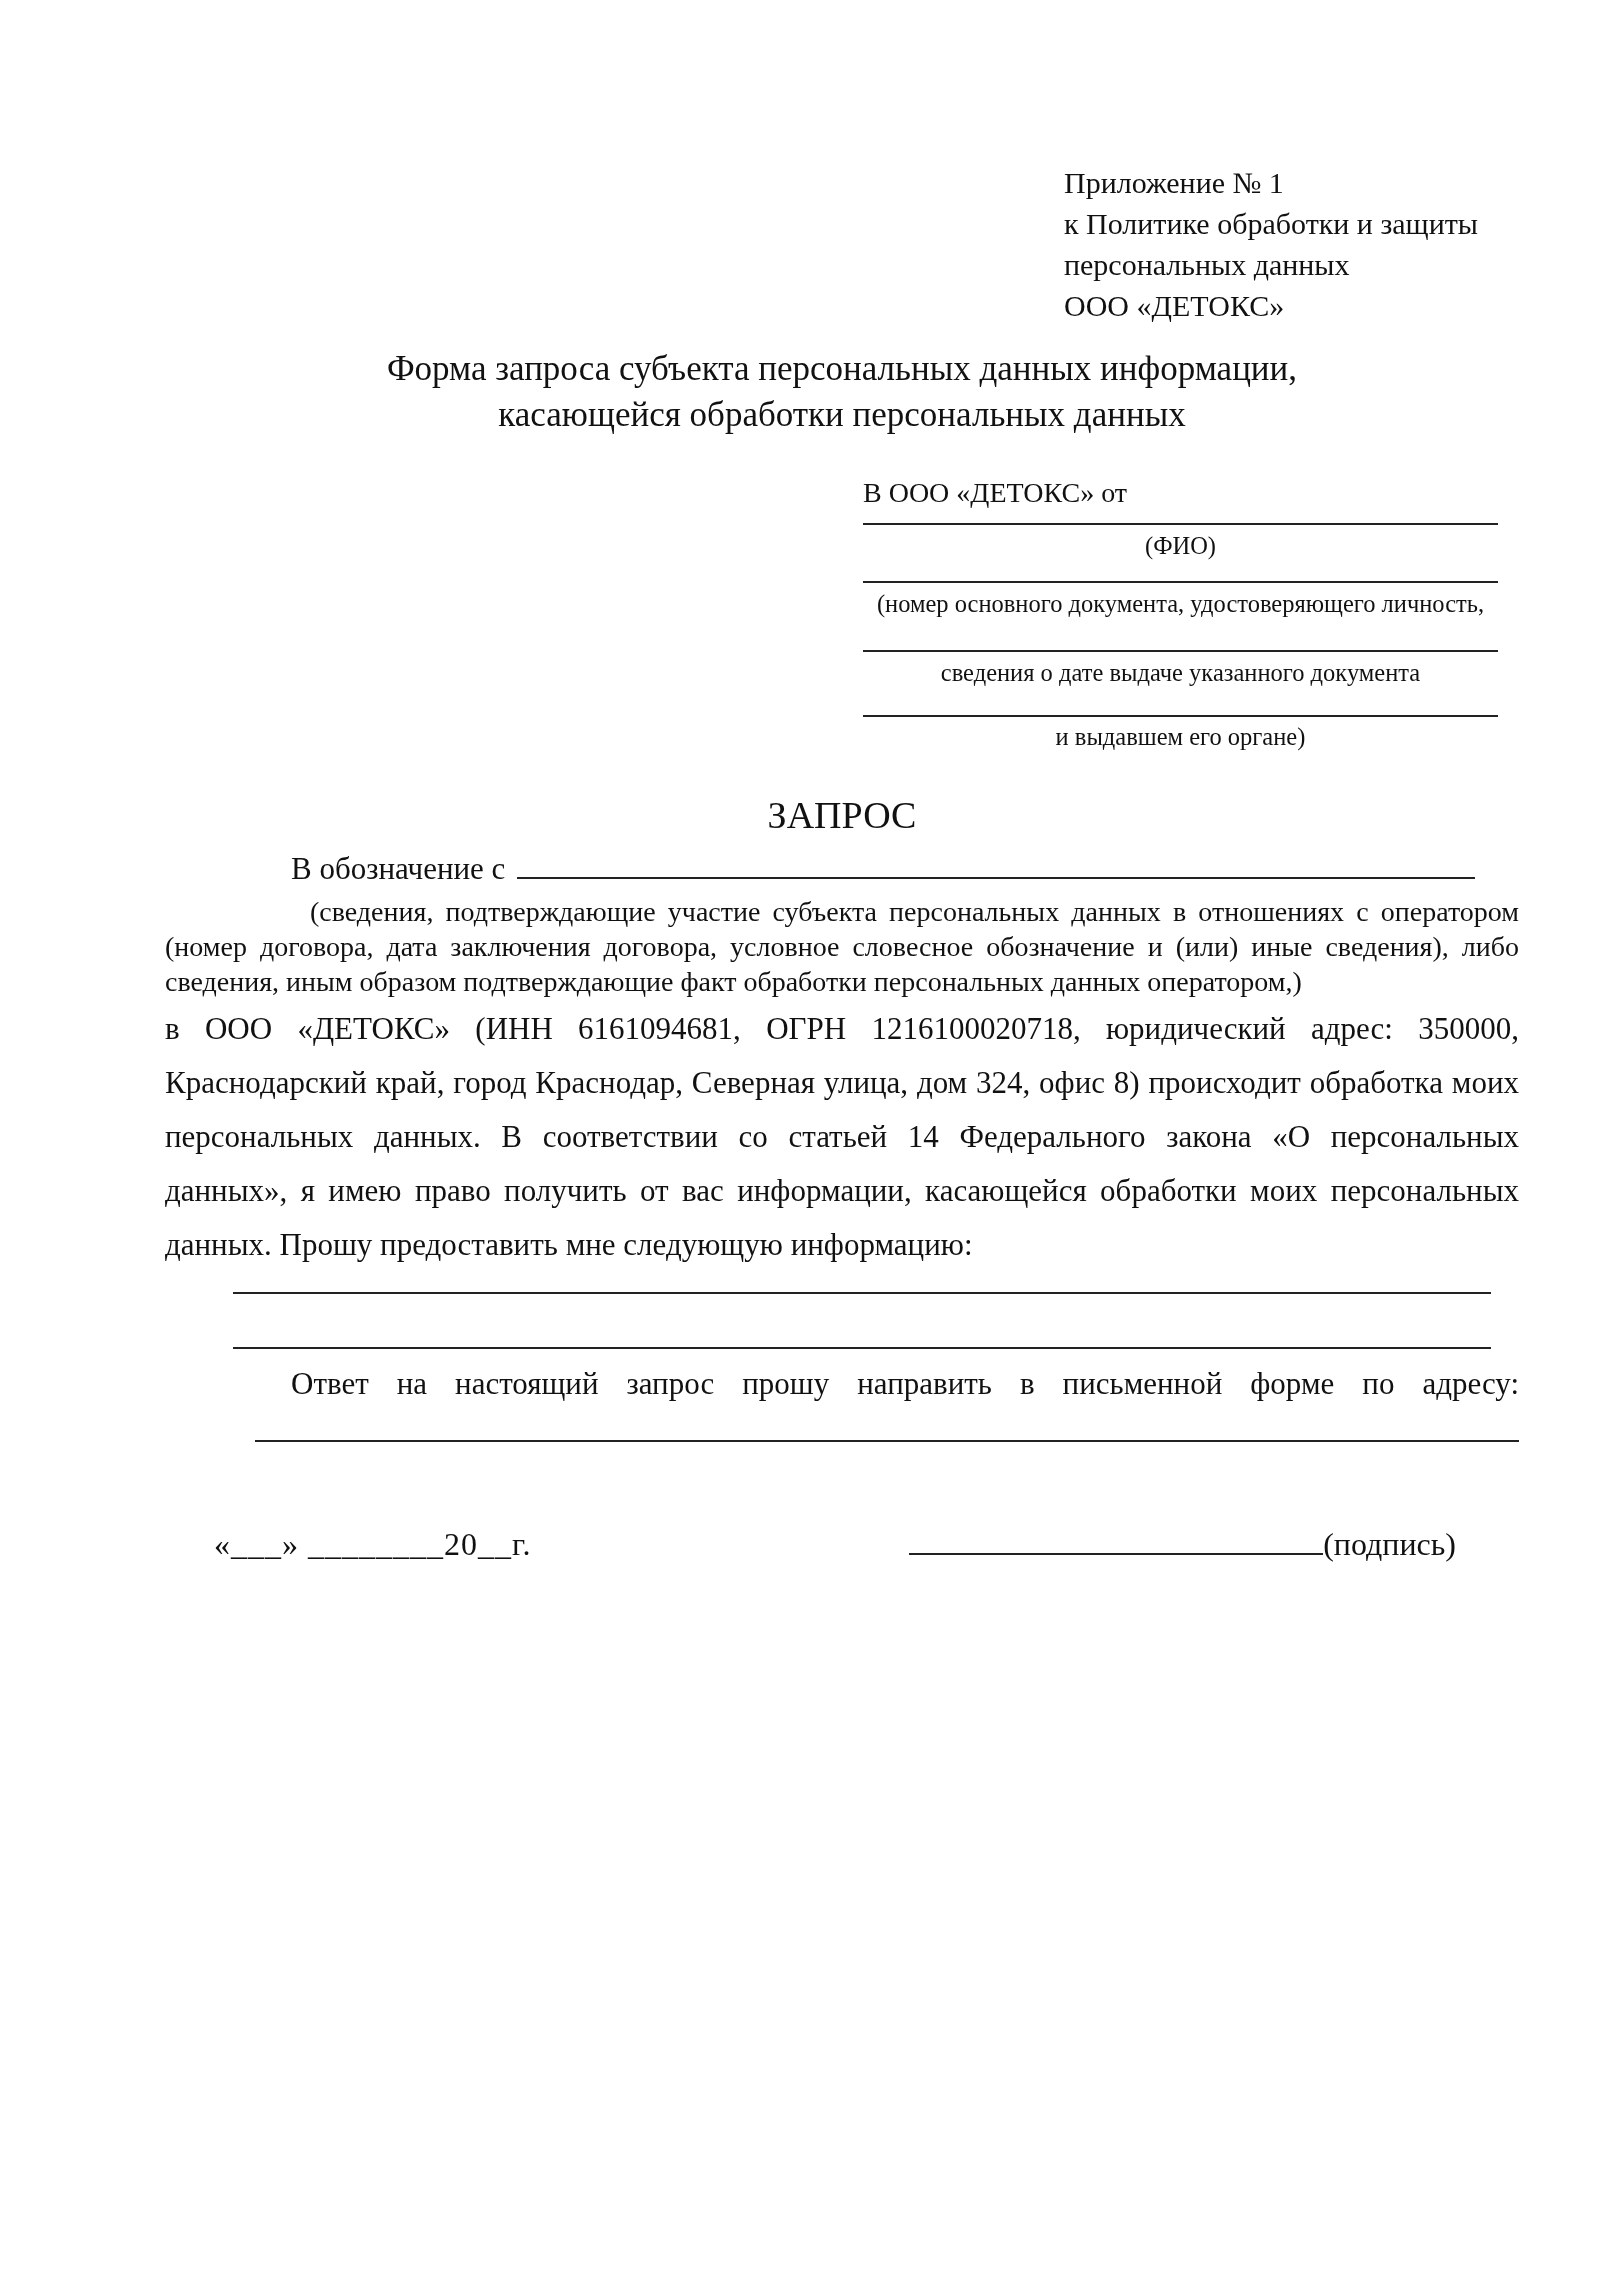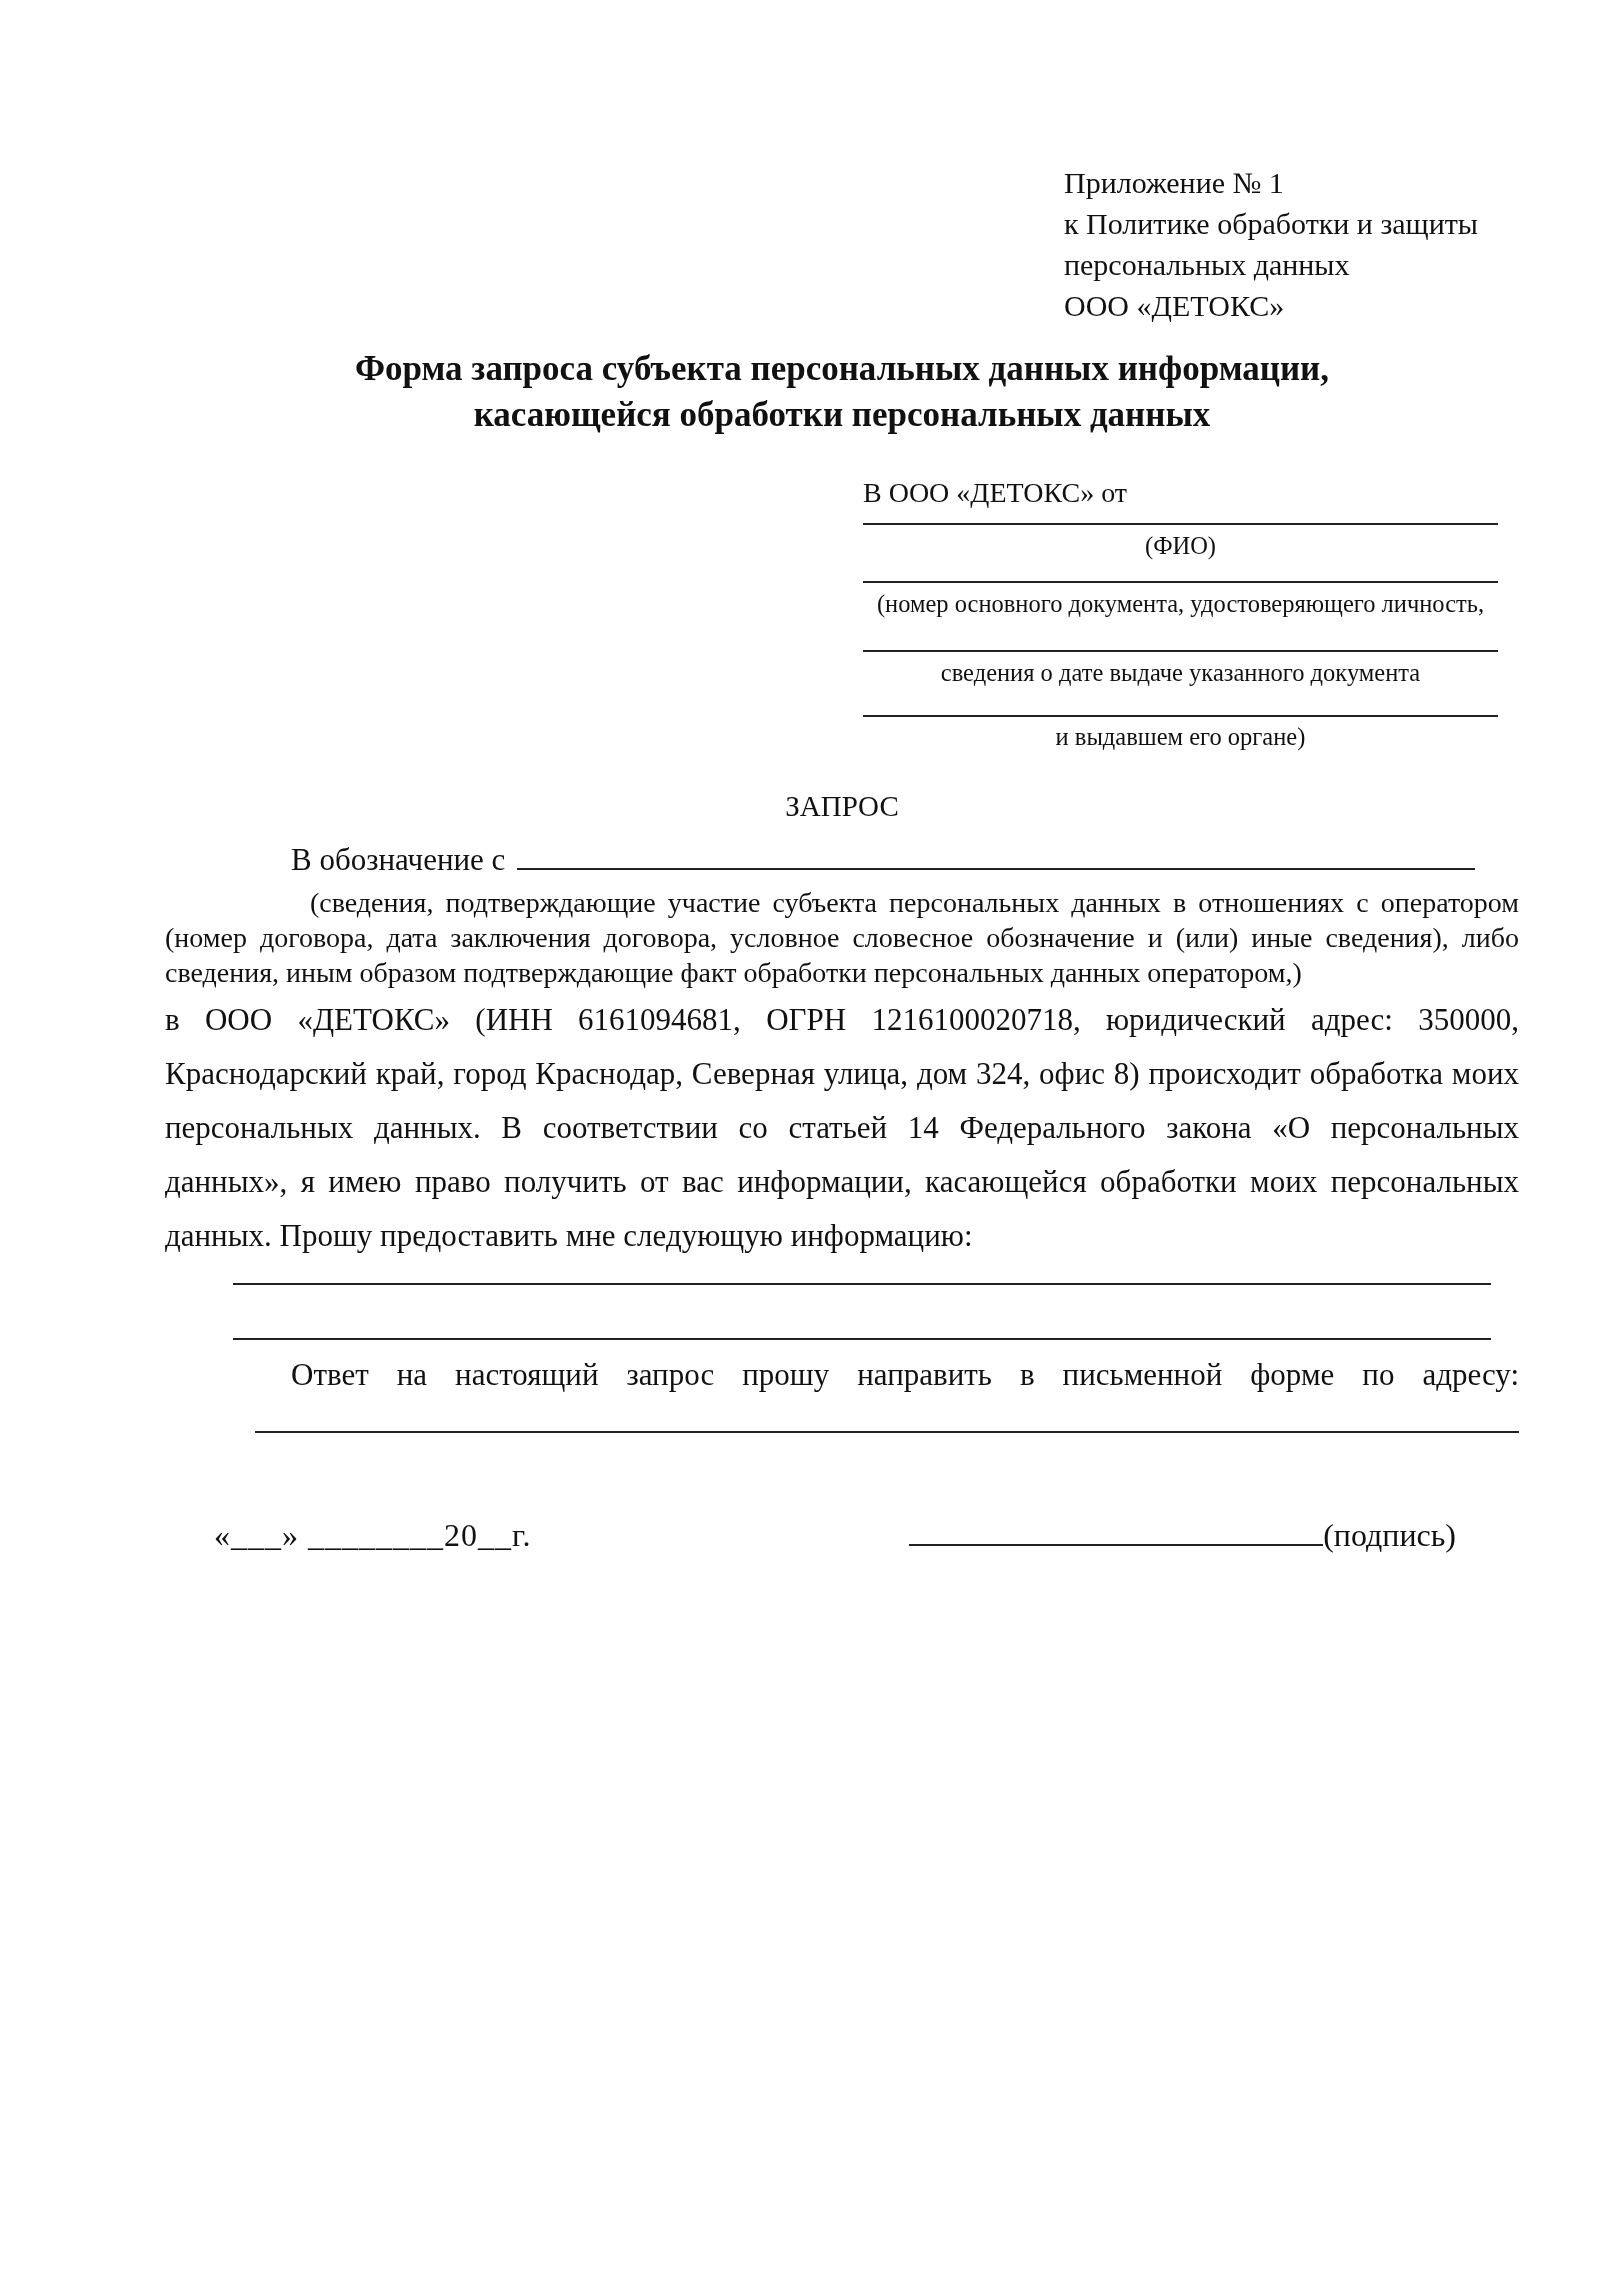--- a/index.html
+++ b/index.html
@@ -21,21 +21,21 @@
     margin-left: 899px;
     font-size: 30px;
     line-height: 41px;
   }
   .appendix span { display: block; white-space: nowrap; }
 
   
   .title {
     margin-top: 19.6px;
     text-align: center;
-    font-weight: bold;
+    font-weight: normal;
     font-size: 35px;
     line-height: 46px;
   }
   .title span { display: block; }
 
   
   .addressee {
     margin-top: 35px;
     margin-left: 698px;
     width: 635px;
@@ -56,23 +56,23 @@
   .bf-4 { height: 29px; }
   .field-caption {
     text-align: center;
     font-size: 24.5px;
     line-height: 31px;
     padding-top: 4.9px;
   }
 
   
   .request-heading {
-    margin-top: 36px;
+    margin-top: 45px;
     text-align: center;
-    font-size: 29px;
+    font-size: 38px;
     line-height: 37px;
   }
 
   
   .opening-row {
     margin-top: 11.8px;
     display: flex;
     align-items: baseline;
     font-size: 31px;
     line-height: 39px;

